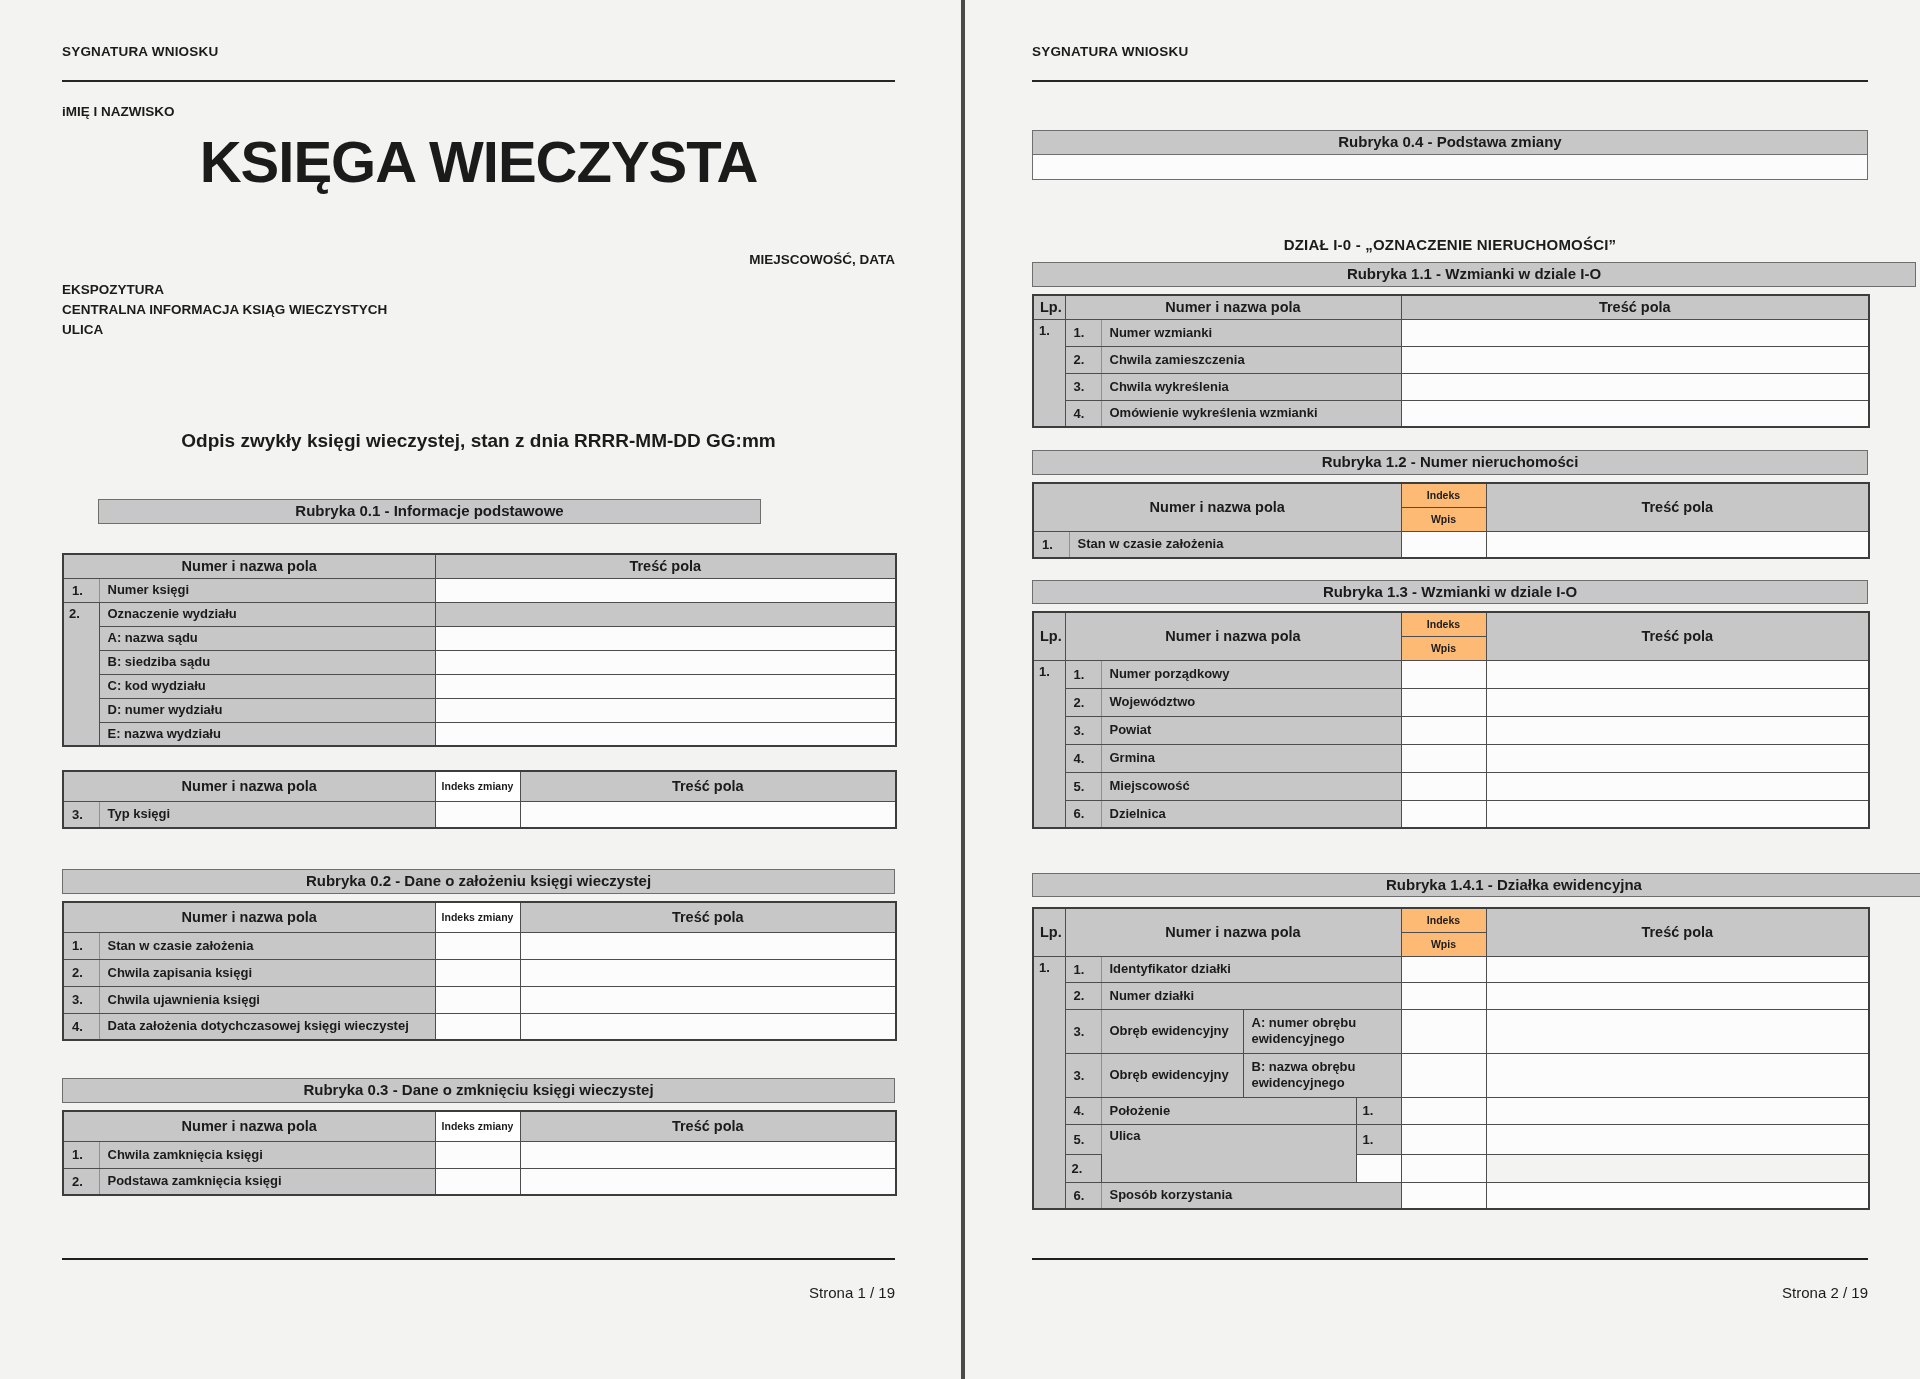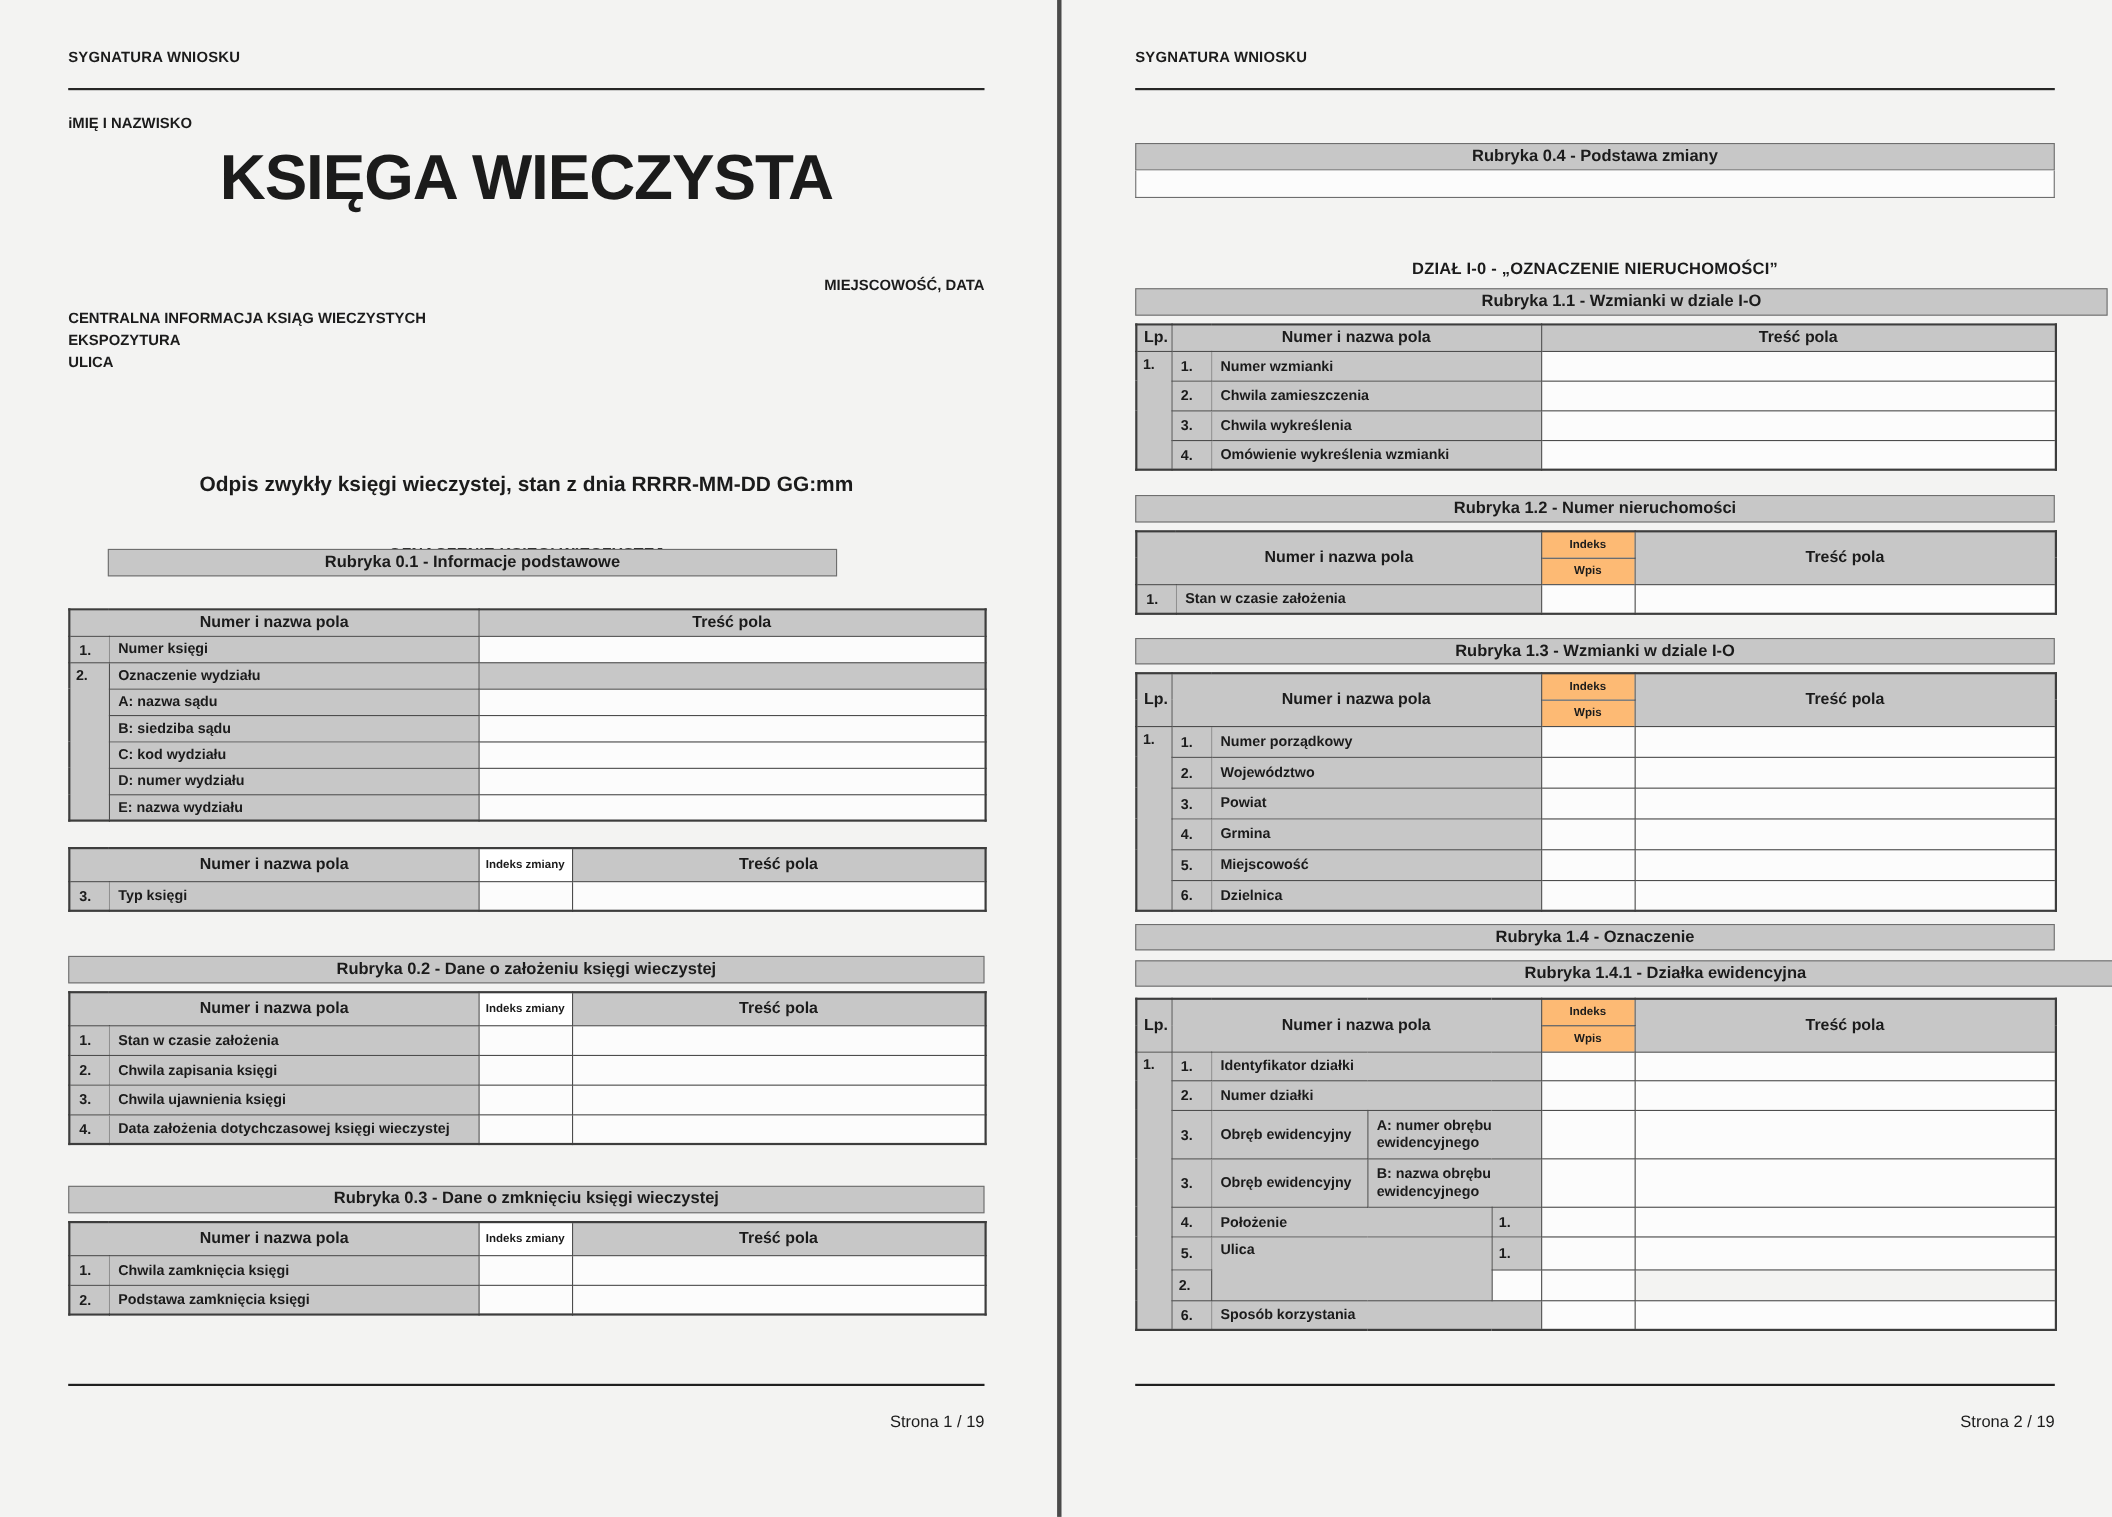--- a/index.html
+++ b/index.html
@@ -58,22 +58,22 @@
 
     <div class="abs sygnatura" style="top:44px; left:62px; width:833px;">SYGNATURA WNIOSKU</div>
 
     <div class="abs nameline" style="top:92px; left:62px; width:833px;">iMIĘ I NAZWISKO</div>
 
     <div class="abs kw-title" style="top:128px; left:62px; width:833px;">KSIĘGA WIECZYSTA</div>
 
     <div class="abs placedate" style="top:252px; left:62px; width:833px;">MIEJSCOWOŚĆ, DATA</div>
 
     <div class="abs address" style="top:280px; left:62px; width:833px;">
+      <div>EKSPOZYTURA</div>
       <div>CENTRALNA INFORMACJA KSIĄG WIECZYSTYCH</div>
-      <div>EKSPOZYTURA</div>
       <div>ULICA</div>
     </div>
 
     <div class="abs subtitle" style="top:430px; left:62px; width:833px;">Odpis zwykły księgi wieczystej, stan z dnia RRRR-MM-DD GG:mm</div>
 
     <div class="abs secheading" style="top:496px; left:62px; width:833px;">OZNACZENIE KSIĘGI WIECZYSTEJ</div>
 
     <div class="abs bar bar-25" style="top:499px; left:62px; width:663px;margin-left:36px;">Rubryka 0.1 - Informacje podstawowe</div>
 
     <div class="abs" style="top:553px; left:62px; width:833px;">
@@ -364,21 +364,20 @@
         <tr class="rh28">
           <td class="g numcell">6.</td>
           <td class="g lbl">Dzielnica</td>
           <td class="w"></td>
           <td class="w"></td>
         </tr>
       </tbody>
         </table>
     </div>
 
-    <div class="abs bar bar-24" style="top:840px; left:67px; width:836px;">Rubryka 1.4 - Oznaczenie</div>
 
     <div class="abs bar bar-24" style="top:873px; left:67px; width:964px;">Rubryka 1.4.1 - Działka ewidencyjna</div>
 
     <div class="abs" style="top:907px; left:67px; width:836px;">
       <table>
         <colgroup>
           <col style="width:32px">
             <col style="width:36px">
             <col style="width:142px">
             <col style="width:113px">

